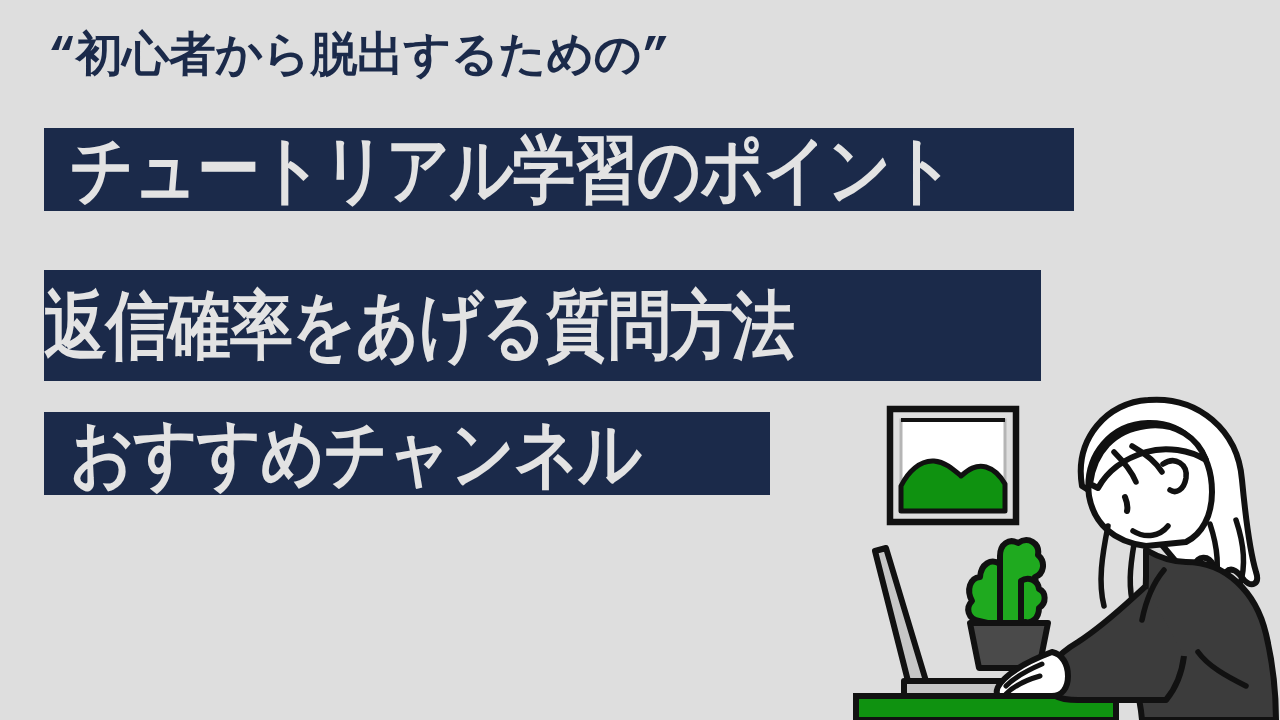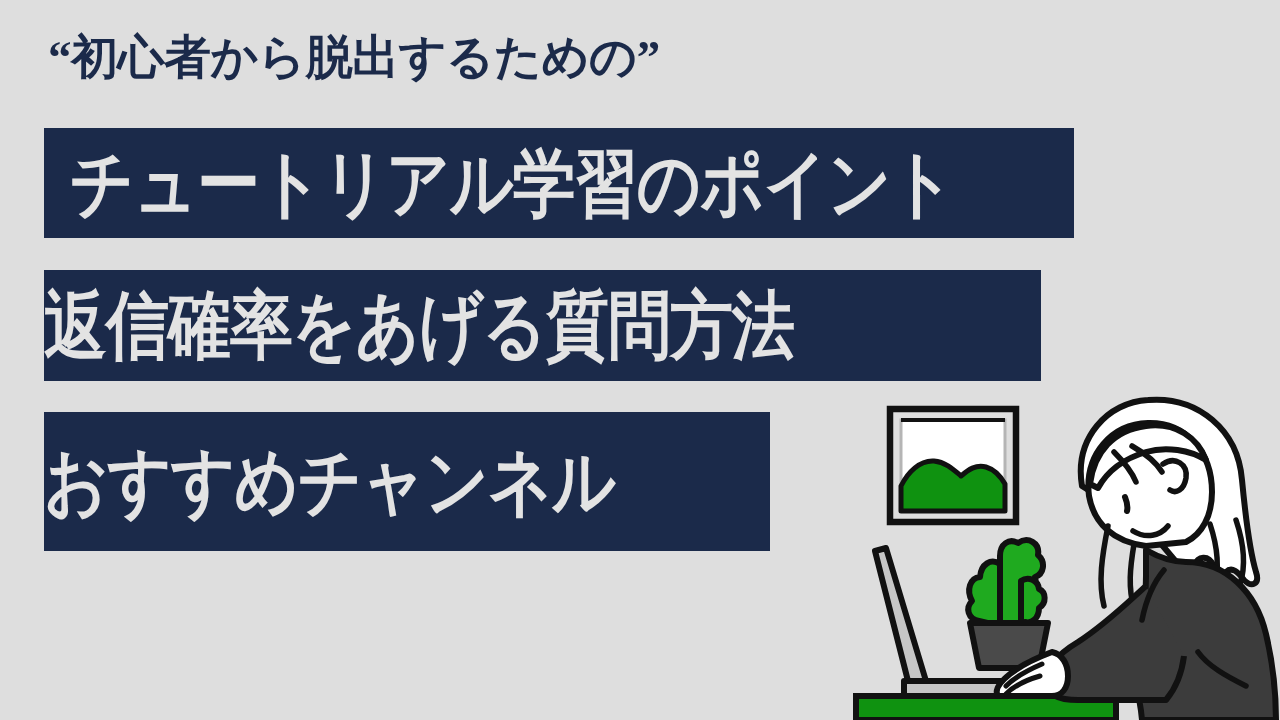--- a/index.html
+++ b/index.html
@@ -20,21 +20,21 @@
     height: 720px;
     background: #dedede;
   }
 
   
   .headline {
     position: absolute;
     left: 48px;
     top: 34px;
     color: #1b2a4a;
-    font-family: Liberation Serif, serif;
+    font-family: Liberation Mono, monospace;
     font-weight: 700;
     font-size: 47px;
     line-height: 1;
     letter-spacing: -0.5px;
     white-space: nowrap;
   }
 
   
   .bar {
     position: absolute;
@@ -46,27 +46,27 @@
   .bar-text {
     color: #e3e3e3;
     font-family: "DejaVu Sans", "Liberation Sans", sans-serif;
     font-weight: 700;
     line-height: 1;
     white-space: nowrap;
     transform: scaleY(1.18);
     transform-origin: center;
   }
 
-  #bar-1 { left: 44px; top: 128px; width: 1030px; height: 110px; padding-left: 26px; }
+  #bar-1 { left: 44px; top: 128px; width: 1030px; height: 83px; padding-left: 26px; }
   #bar-1 .bar-text { font-size: 63px; letter-spacing: -1px; }
 
   #bar-2 { left: 44px; top: 270px; width: 997px; height: 111px; }
   #bar-2 .bar-text { font-size: 63px; letter-spacing: -1px; }
 
-  #bar-3 { left: 44px; top: 412px; width: 726px; height: 139px; }
+  #bar-3 { left: 44px; top: 412px; width: 726px; height: 83px; padding-left: 26px; }
   #bar-3 .bar-text { font-size: 63px; letter-spacing: -1px; }
 
   
   #illustration {
     position: absolute;
     left: 846px;
     top: 376px;
     width: 434px;
     height: 344px;
   }

